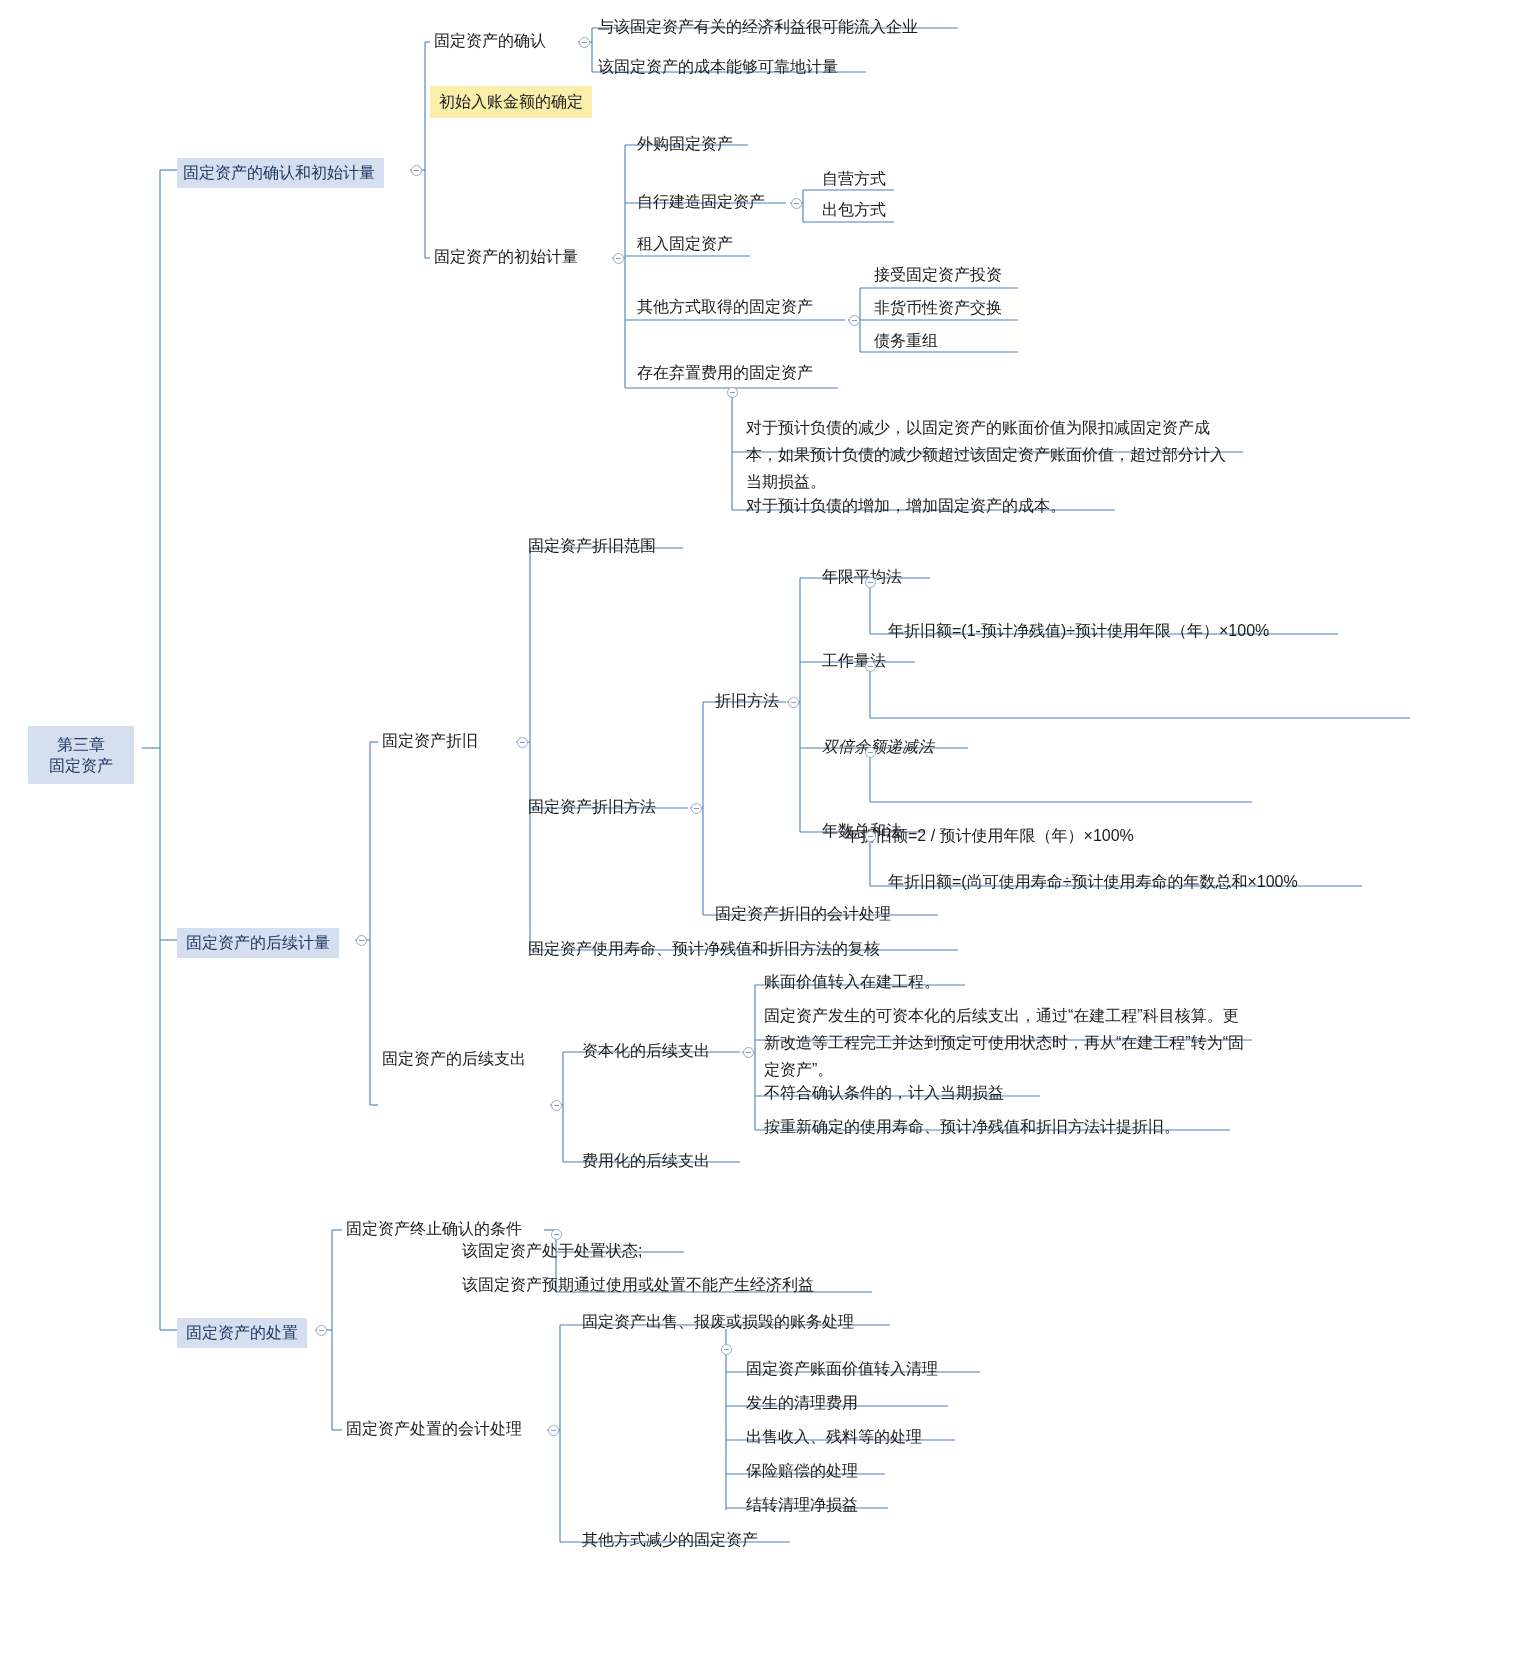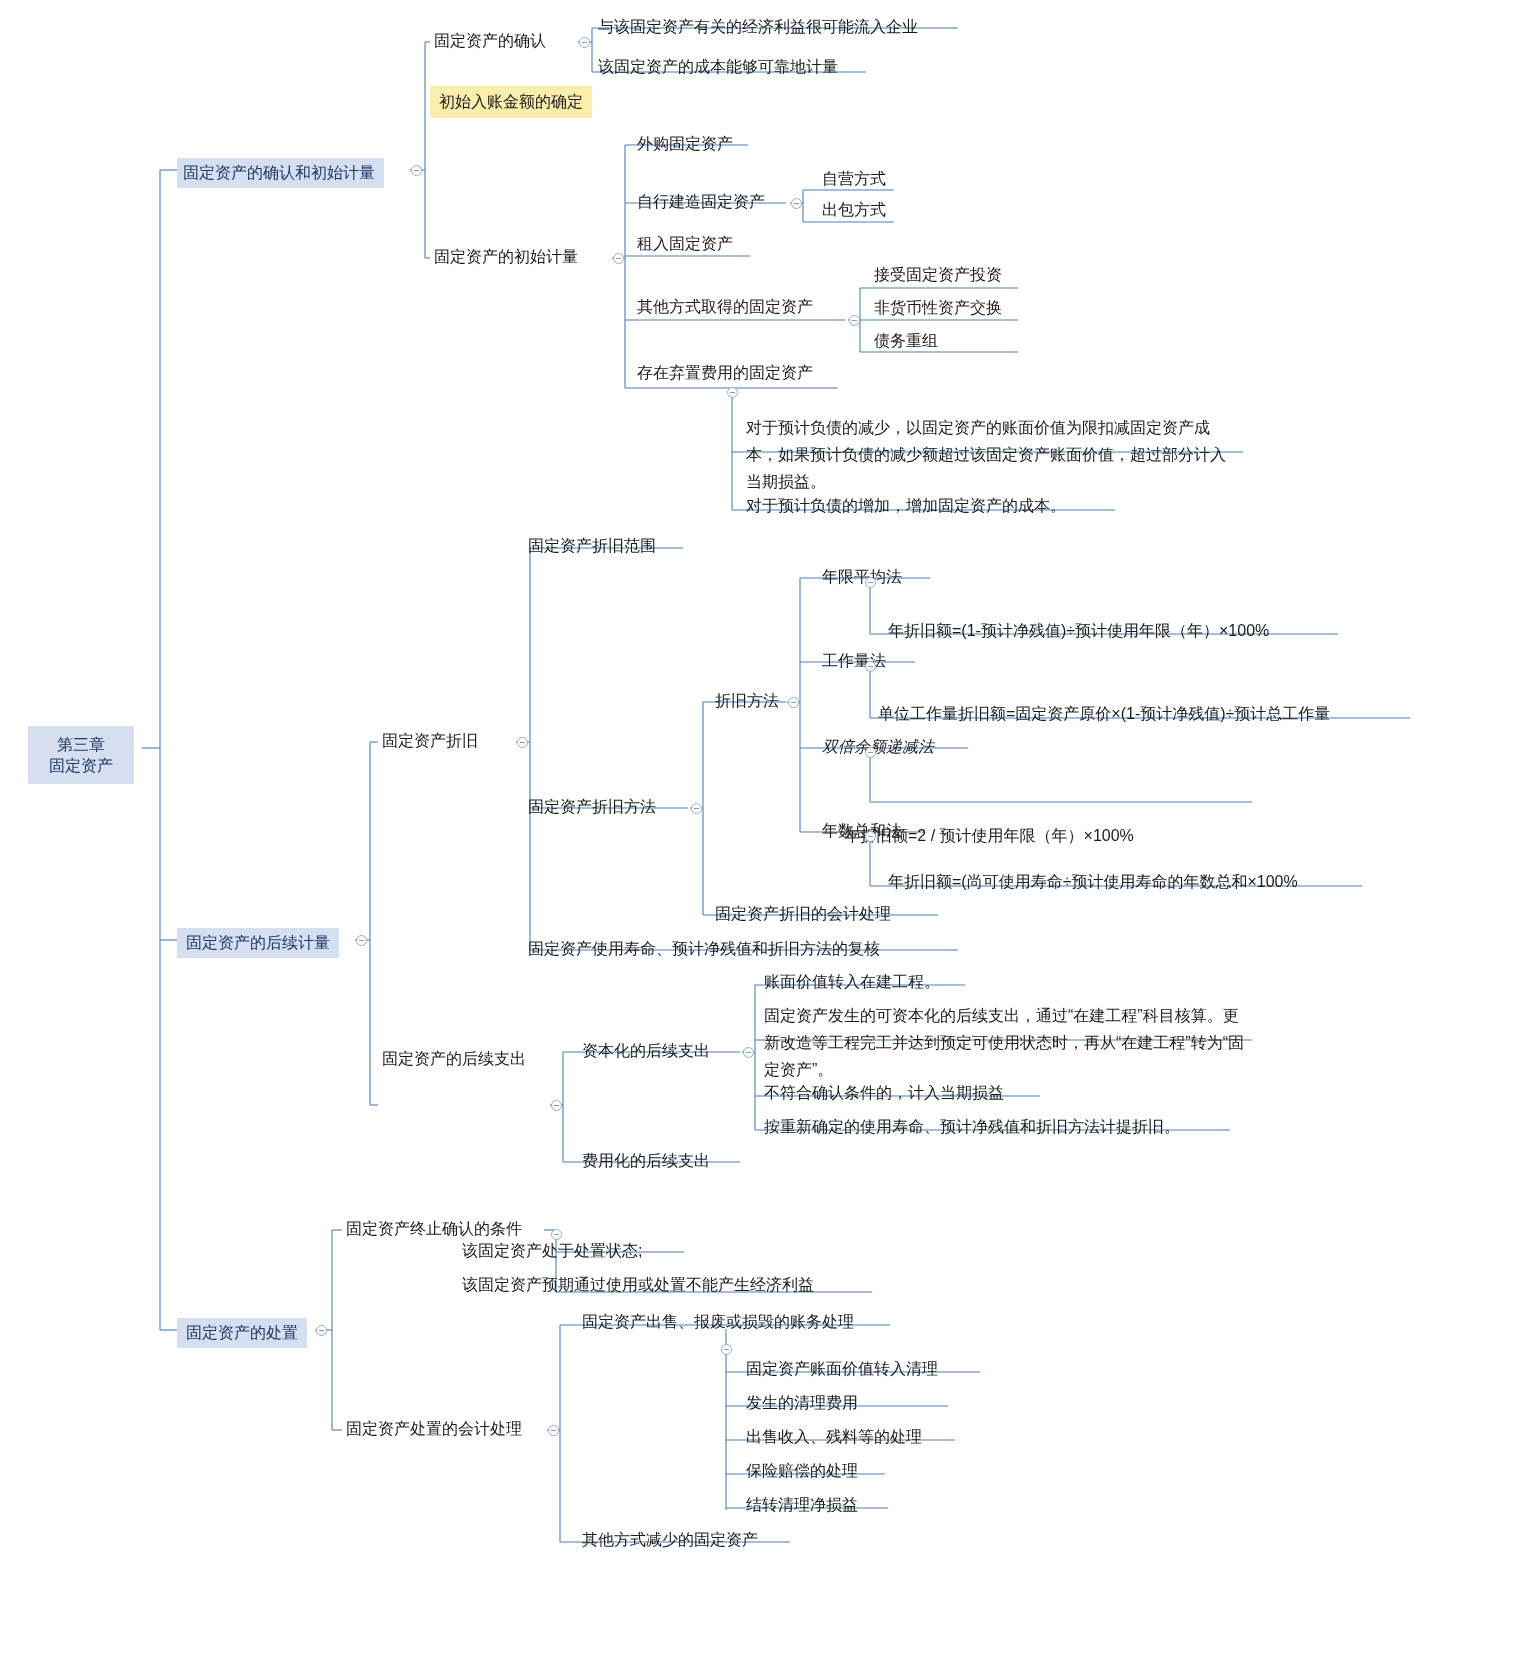--- a/index.html
+++ b/index.html
@@ -231,21 +231,20 @@
   <div class="node" style="left:524px; top:535px;">固定资产折旧范围</div>
   <div class="node" style="left:524px; top:796px;">固定资产折旧方法</div>
   <div class="node" style="left:524px; top:938px;">固定资产使用寿命、预计净残值和折旧方法的复核</div>
 
   <div class="node" style="left:711px; top:690px;">折旧方法</div>
   <div class="node" style="left:711px; top:903px;">固定资产折旧的会计处理</div>
 
   <div class="node" style="left:818px; top:566px;">年限平均法</div>
   <div class="node" style="left:884px; top:620px;">年折旧额=(1-预计净残值)÷预计使用年限（年）×100%</div>
   <div class="node" style="left:818px; top:650px;">工作量法</div>
-  <div class="node" style="left:874px; top:703px;">单位工作量折旧额=固定资产原价×(1-预计净残值)÷预计总工作量</div>
   <div class="node" style="left:818px; top:736px;font-style:italic;">双倍余额递减法</div>
   <div class="node" style="left:840px; top:787px;margin-top:38px;">年折旧额=2 / 预计使用年限（年）×100%</div>
   <div class="node" style="left:818px; top:820px;">年数总和法</div>
   <div class="node" style="left:884px; top:871px;">年折旧额=(尚可使用寿命÷预计使用寿命的年数总和×100%</div>
 
   <div class="node" style="left:578px; top:1040px;">资本化的后续支出</div>
   <div class="node" style="left:578px; top:1150px;">费用化的后续支出</div>
 
   <div class="node" style="left:760px; top:971px;">账面价值转入在建工程。</div>
   <div class="node wrap" style="left:760px; top:1001px; width:494px; line-height:27px;">固定资产发生的可资本化的后续支出，通过“在建工程”科目核算。更新改造等工程完工并达到预定可使用状态时，再从“在建工程”转为“固定资产”。</div>

